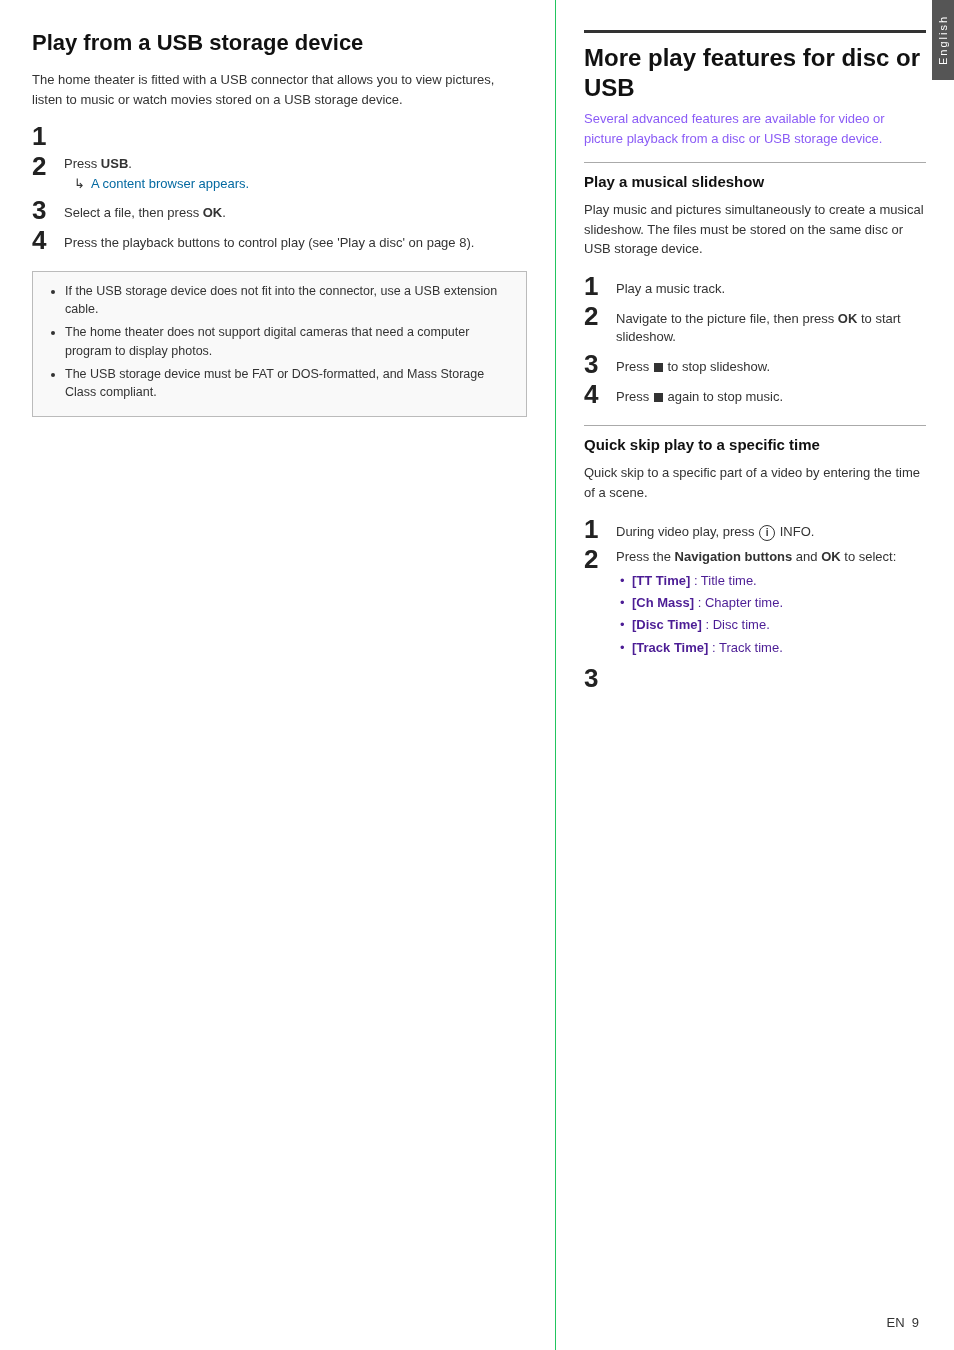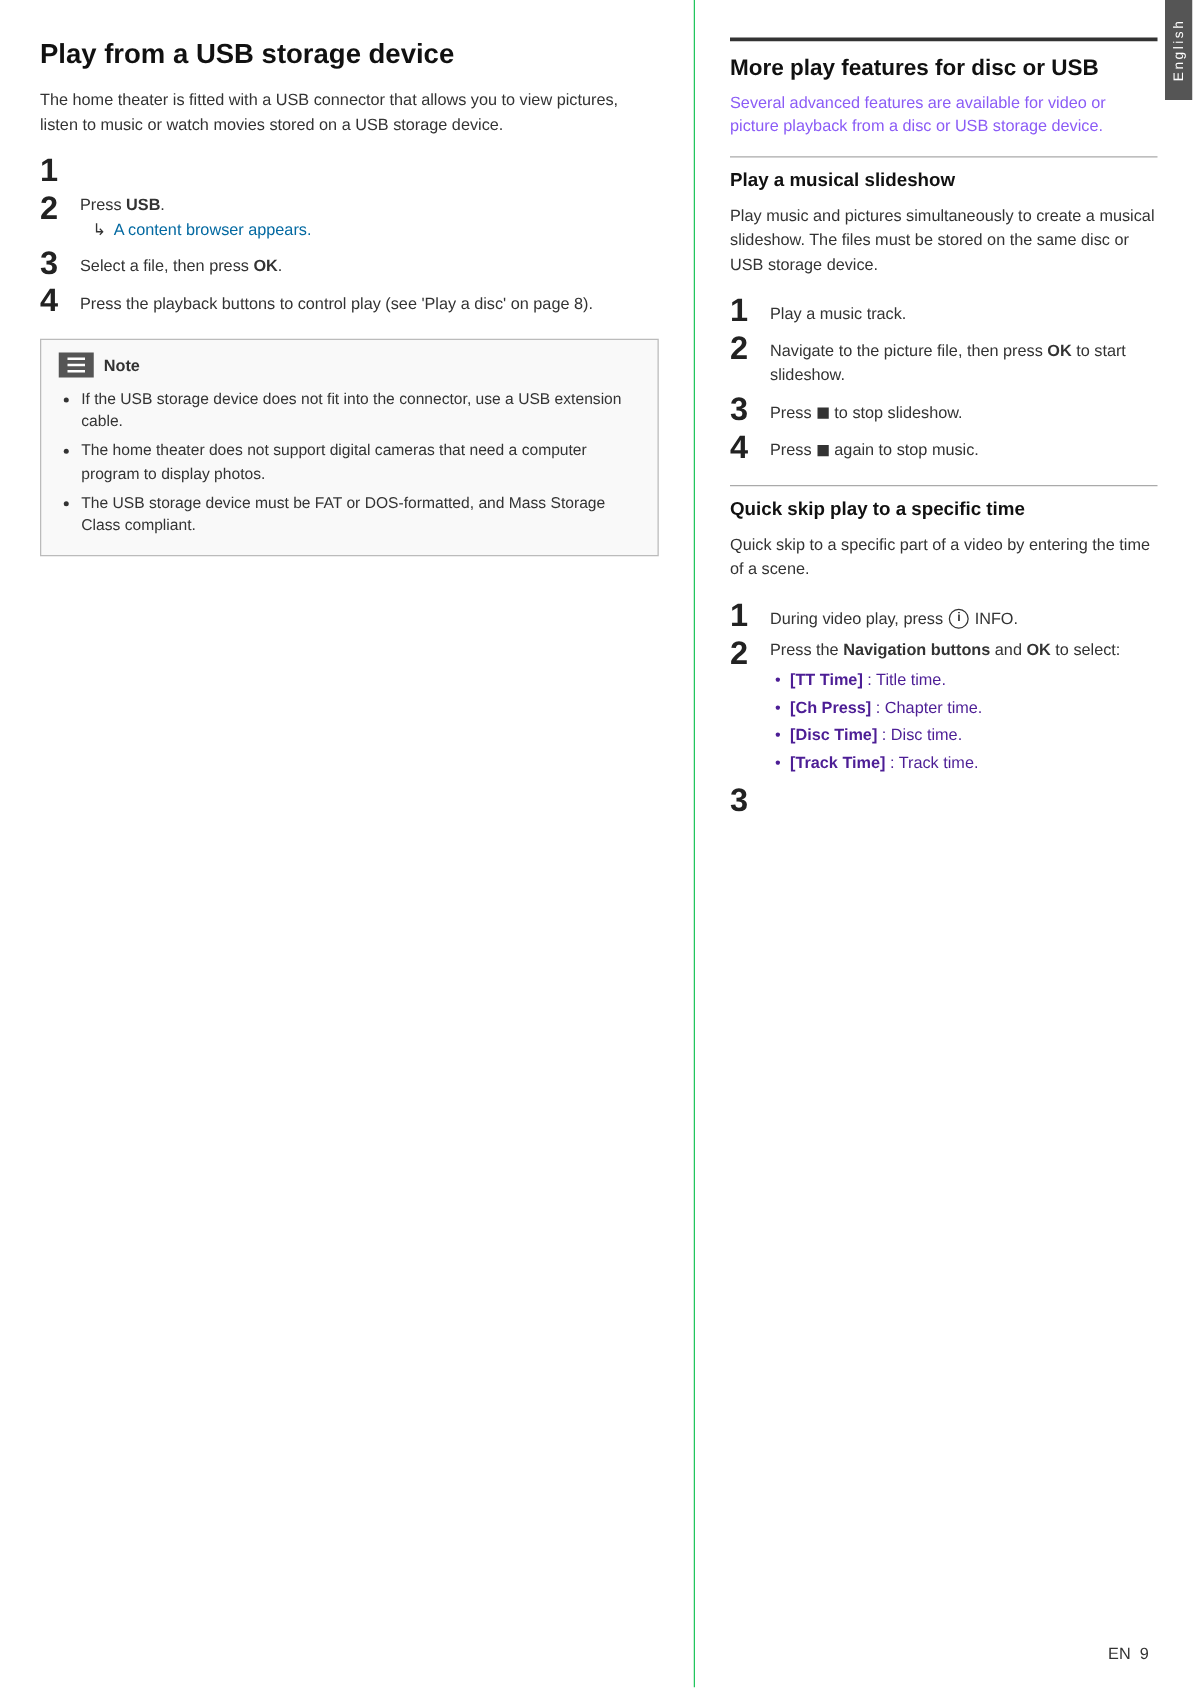--- a/index.html
+++ b/index.html
@@ -59,21 +59,21 @@
 
     
     .section-title {
       font-size: 22px;
       font-weight: bold;
       color: #111;
       margin-bottom: 14px;
       line-height: 1.2;
     }
     .section-title-right {
-      font-size: 18px;
+      font-size: 24px;
       font-weight: bold;
       color: #111;
       margin-bottom: 6px;
       line-height: 1.25;
       border-top: 3px solid #333;
       padding-top: 10px;
     }
 
     
     .intro-text {
@@ -281,30 +281,20 @@
       </div>
 
       <div class="step">
         <span class="step-num">4</span>
         <span class="step-text">Press the playback buttons to control play (see 'Play a disc' on page 8).</span>
       </div>
 
     </div>
 
     <div class="note-box">
-      <div class="note-header">
-        <div class="note-icon">
-          <div class="note-icon-lines">
-            <div class="note-icon-line"></div>
-            <div class="note-icon-line"></div>
-            <div class="note-icon-line"></div>
-          </div>
-        </div>
-        <span class="note-label">Note</span>
-      </div>
       <ul class="note-list">
         <li>If the USB storage device does not fit into the connector, use a USB extension cable.</li>
         <li>The home theater does not support digital cameras that need a computer program to display photos.</li>
         <li>The USB storage device must be FAT or DOS-formatted, and Mass Storage Class compliant.</li>
       </ul>
     </div>
 
   </div>
 
   <div class="right-col">
@@ -351,21 +341,21 @@
         <span class="step-num">1</span>
         <span class="step-text">During video play, press <span class="info-icon">i</span> INFO.</span>
       </div>
 
       <div class="step">
         <span class="step-num">2</span>
         <div>
           <span class="step-text">Press the <strong>Navigation buttons</strong> and <strong>OK</strong> to select:</span>
           <ul class="bullet-list" style="margin-top:5px;">
             <li><strong>[TT Time]</strong> : Title time.</li>
-            <li><strong>[Ch Press]</strong> : Chapter time.</li>
+            <li><strong>[Ch Mass]</strong> : Chapter time.</li>
             <li><strong>[Disc Time]</strong> : Disc time.</li>
             <li><strong>[Track Time]</strong> : Track time.</li>
           </ul>
         </div>
       </div>
 
       <div class="step">
         <span class="step-num">3</span>
       </div>
 

